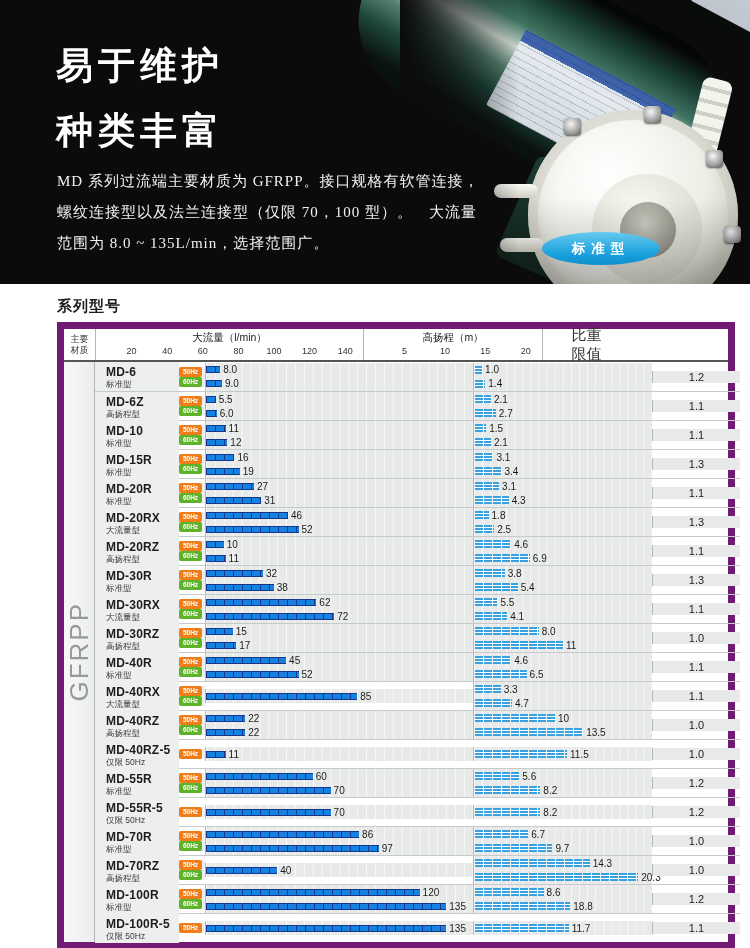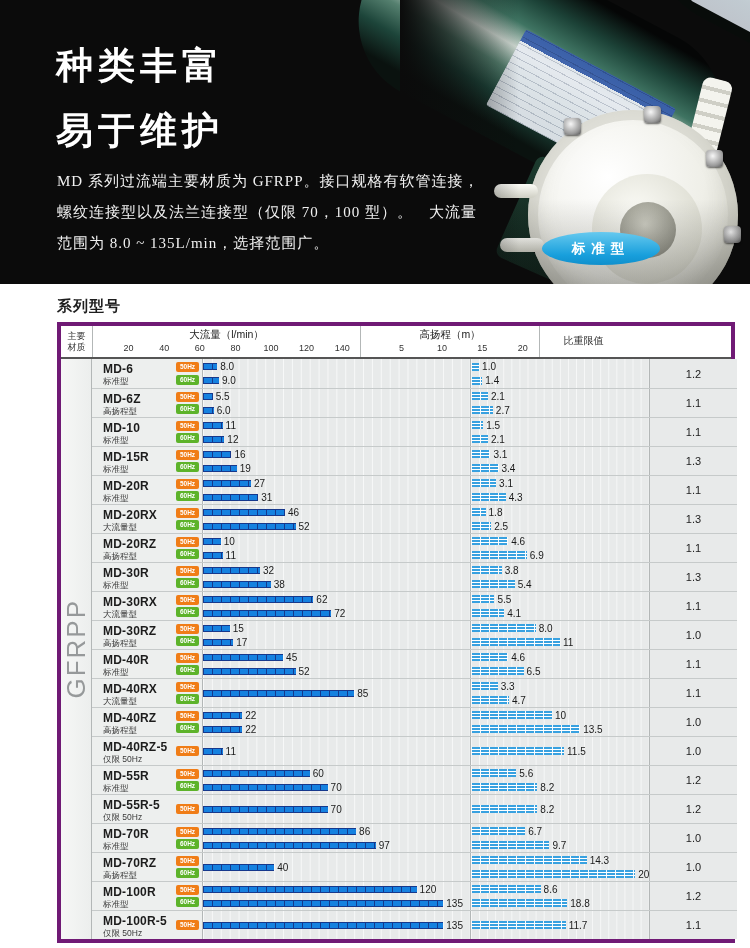--- a/index.html
+++ b/index.html
@@ -46,38 +46,38 @@
     background:linear-gradient(90deg,#0b0b0b 0,rgba(11,11,11,0) 34%),
                linear-gradient(0deg,rgba(11,11,11,.25),transparent 30%);}
   .std-badge{position:absolute;right:90px;top:232px;width:118px;height:33px;border-radius:50%;
     background:linear-gradient(180deg,#66c9ef,#189fdc 70%,#0f8fcc);
     color:#fff;font-size:13.5px;font-weight:bold;letter-spacing:6px;text-align:center;line-height:33px;z-index:5;}
 
   
   .section-title{margin:13px 0 6px 57px;font-size:15px;font-weight:bold;color:#1e1e1e;letter-spacing:1px;}
 
   
-  .spec-table{margin-left:57px;width:678px;border:4px solid #701a75;box-sizing:border-box;background:#fff;}
+  .spec-table{margin-left:57px;width:678px;border:7px solid #701a75;box-sizing:border-box;background:#fff;}
   .thead{display:flex;height:33px;border-bottom:2px solid #555;box-sizing:border-box;background:#fff;}
   .hc{box-sizing:border-box;font-size:9px;color:#333;}
   .hc-mat{width:31px;display:flex;flex-direction:column;align-items:center;justify-content:center;line-height:1.2;}
   .hc-model{width:110px;border-left:1px solid #b3b7b7;display:flex;align-items:center;justify-content:center;font-size:11px;}
   .hc-flow{width:268px;border-left:1px solid #b3b7b7;}
   .hc-head{width:179px;border-left:1px solid #b3b7b7;}
-  .hc-ratio{width:88px;border-left:1px solid #b3b7b7;display:flex;align-items:center;justify-content:center;line-height:1.25;font-size:10px;}
+  .hc-ratio{width:88px;border-left:1px solid #b3b7b7;display:flex;flex-direction:column;align-items:center;justify-content:center;line-height:1.25;font-size:15px;}
   .hlabel{text-align:center;font-size:10.5px;padding-top:2px;color:#222;}
   .ticks{position:relative;height:15px;}
   .tick{position:absolute;top:1px;transform:translateX(-50%);font-size:9px;color:#333;}
 
   .tbody{display:flex;}
   .mat-rail{width:31px;background:linear-gradient(90deg,#f6f7f6,#eceeed);border-right:1px solid #b3b7b7;
     display:flex;align-items:center;justify-content:center;box-sizing:border-box;}
   .gfrpp{writing-mode:vertical-rl;transform:rotate(180deg);font-size:26px;color:#96999a;letter-spacing:2px;}
   .rows{flex:1;}
-  .trow{display:flex;height:29px;box-sizing:border-box;border-top:1px solid #c6caca;}
+  .trow{display:flex;height:29px;box-sizing:border-box;border-top:1px solid #c6caca;align-items:center;}
   .trow:first-child{border-top:none;}
   .cell{box-sizing:border-box;}
   .c-model{width:84px;background:#edefee;padding-left:11px;}
   .mname{font-size:12px;font-weight:bold;color:#1c1c1c;padding-top:3px;letter-spacing:.2px;}
   .msub{font-size:8.5px;color:#3a3a3a;margin-top:0;}
   .c-badges{width:26px;background:#edefee;display:flex;flex-direction:column;justify-content:space-evenly;align-items:flex-start;}
   .hz{display:inline-block;width:23px;height:10px;line-height:10px;border-radius:2px;color:#fff;
       font-size:6.5px;font-weight:bold;text-align:center;letter-spacing:0;}
   .hz50{background:var(--hz50,#f07d17);}
   .hz60{background:var(--hz60,#5db32a);}
@@ -122,22 +122,22 @@
         <div class="stub" style="left:-28px;top:128px;"></div>
         <div class="bolt" style="left:36px;top:8px;"></div>
         <div class="bolt" style="left:116px;top:-4px;"></div>
         <div class="bolt" style="left:178px;top:40px;"></div>
         <div class="bolt" style="left:196px;top:116px;"></div>
 
       </div>
       <div class="photo-fade"></div>
     </div>
     <div class="hero-title">
+      <div>易于维护</div>
       <div>种类丰富</div>
-      <div>易于维护</div>
     </div>
     <div class="hero-para">
       <div>MD 系列过流端主要材质为 GFRPP。接口规格有软管连接，</div>
       <div>螺纹连接型以及法兰连接型（仅限 70，100 型）。　大流量</div>
       <div>范围为 8.0 ~ 135L/min，选择范围广。</div>
     </div>
     <div class="std-badge">标准型</div>
   </div>
 
   <div class="section-title">系列型号</div>

